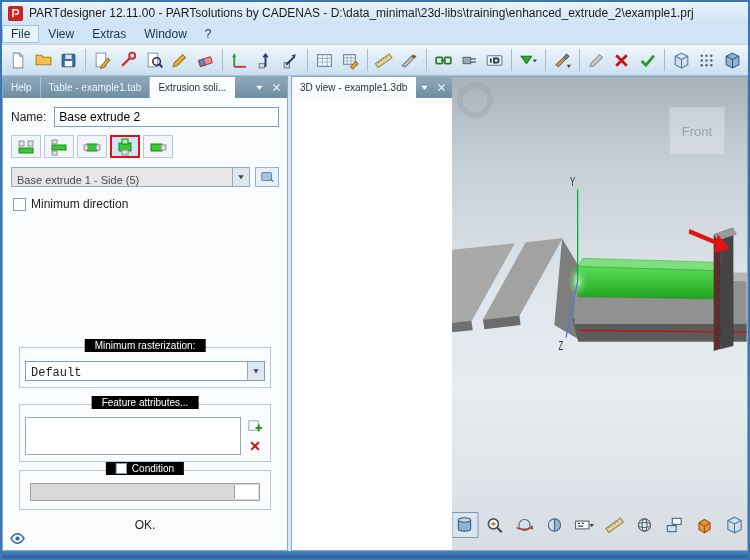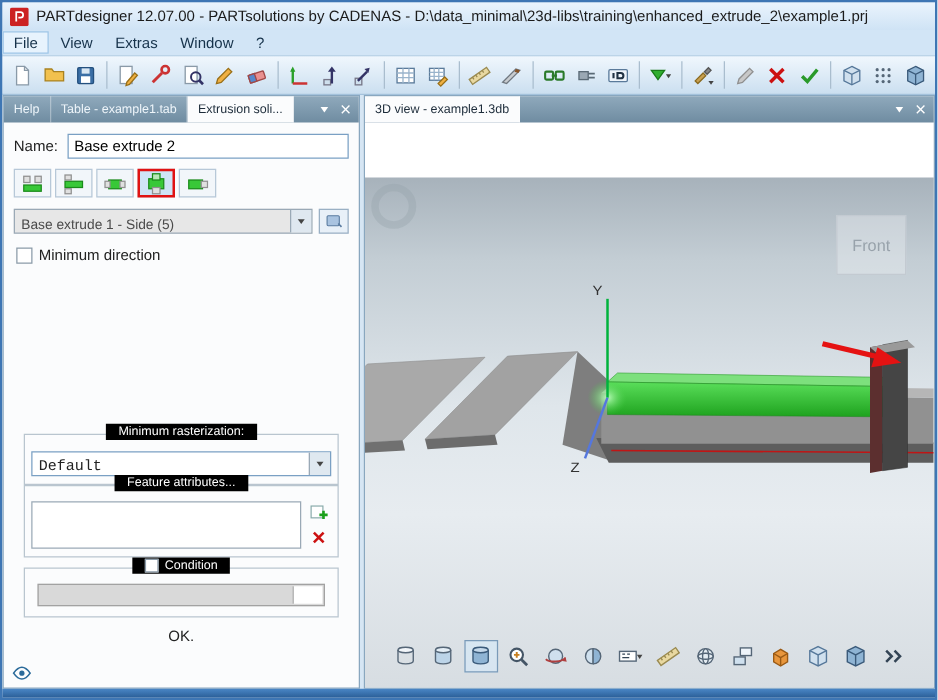--- a/index.html
+++ b/index.html
@@ -20,21 +20,21 @@
 
   
   .toolbar { height:32px; background:linear-gradient(#f0f7fd,#cbdff0); border-top:1px solid #bcd4e8; border-bottom:1px solid #a4c2dc; display:flex; align-items:center; padding:0 3px; gap:1px; flex:0 0 auto; }
   .tb-btn { width:26px; height:26px; display:flex; align-items:center; justify-content:center; background:transparent; border:1px solid transparent; border-radius:2px; }
   .tb-sep { width:1px; height:22px; background:#a9bdce; margin:0 3px; }
 
   
   .main { flex:1 1 auto; display:flex; min-height:0; }
   .left-panel { width:286px; background:#fbfcfd; border:1px solid #89a7bf; display:flex; flex-direction:column; }
   .splitter { width:3px; flex:0 0 auto; }
-  .right-panel { flex:1; border:1px solid #89a7bf; display:flex; flex-direction:column; background:#fff; min-width:0;gap:44px; }
+  .right-panel { flex:1; border:1px solid #89a7bf; display:flex; background:#fff; min-width:0; }
 
   .tabbar { height:21px; background:linear-gradient(#8fa9bc,#6f8ca1); display:flex; align-items:stretch; font-size:10px; flex:0 0 auto; }
   .tab { display:flex; align-items:center; padding:0 8px; color:#eef5fa; border-right:1px solid rgba(255,255,255,.35); white-space:nowrap; }
   .tab.active { background:#fbfcfd; color:#1d2c3a; }
   .tabbar-controls { margin-left:auto; display:flex; align-items:center; gap:1px; padding-right:3px; }
   .tabbar-btn { width:16px; height:16px; display:flex; align-items:center; justify-content:center; }
 
   
   .panel-body { position:relative; flex:1; font-size:12px; color:#222; overflow:hidden; }
   .name-row { display:flex; align-items:center; gap:8px; padding:9px 8px 2px; }
@@ -54,21 +54,21 @@
   .cb { width:13px; height:13px; border:1px solid #8a9aa8; background:#fff; display:inline-block; flex:0 0 auto; }
 
   .group { margin:0 16px; border:1px solid #b9c5cf; position:relative; }
   .group-label { position:absolute; top:-9px; left:50%; transform:translateX(-50%); background:#000000; color:#fff; font-size:10px; padding:1px 10px; white-space:nowrap; display:flex; align-items:center; gap:5px; }
   .group-label .cb { width:11px; height:11px; }
 
   .group.raster { margin-top:128px; padding:13px 5px 6px; }
   .raster-combo { height:20px; border:1px solid #7aa0c4; background:#fff; color:#222; font-size:12px; display:flex; align-items:flex-end;font-family:Liberation Mono, monospace; }
   .raster-combo .combo-text { flex:1; padding:0 5px; }
 
-  .group.feature { padding:12px 5px 6px; }
+  .group.feature { margin-top:16px; padding:12px 5px 6px; }
   .feature-inner { display:flex; gap:4px; }
   .feature-text { flex:1; height:38px; border:1px solid #9aa9b6; background:#fff; resize:none; font:11px "Liberation Sans",sans-serif; }
   .feature-side { display:flex; flex-direction:column; justify-content:space-between; align-items:center; }
   .mini-btn { width:20px; height:18px; display:flex; align-items:center; justify-content:center; background:transparent; border:none; }
 
   .group.condition { margin-top:8px; padding:12px 10px 8px; }
   .cond-input { height:18px; background:#d9d9d9; border:1px solid #a2a2a2; position:relative; }
   .cond-input .cond-white { position:absolute; right:1px; top:1px; bottom:1px; width:24px; background:#fff; border-left:1px solid #a2a2a2; }
 
   .status-text { text-align:center; margin-top:8px; font-size:12px; }
@@ -97,21 +97,21 @@
 
 <div class="window">
 
   <div class="titlebar">
     <span class="app-icon">
         <svg viewBox="0 0 18 18" width="15" height="15">
           <rect width="18" height="18" rx="2" fill="#cc2222"></rect>
           <path d="M6 13.5V4.5h4a2.6 2.6 0 010 5.2H8" fill="none" stroke="#fff" stroke-width="1.7"></path>
         </svg>
       </span>
-    <span class="title-text">PARTdesigner 12.07.00 - PARTsolutions by CADENAS - D:\data_minimal\23d-libs\training\enhanced_extrude_2\example1.prj</span>
+    <span class="title-text">PARTdesigner 12.11.00 - PARTsolutions by CADENAS - D:\data_minimal\23d-libs\training\enhanced_extrude_2\example1.prj</span>
   </div>
 
   <div class="menubar">
     <span class="menu-item hl">File</span>
     <span class="menu-item">View</span>
     <span class="menu-item">Extras</span>
     <span class="menu-item">Window</span>
     <span class="menu-item">?</span>
   </div>
 

